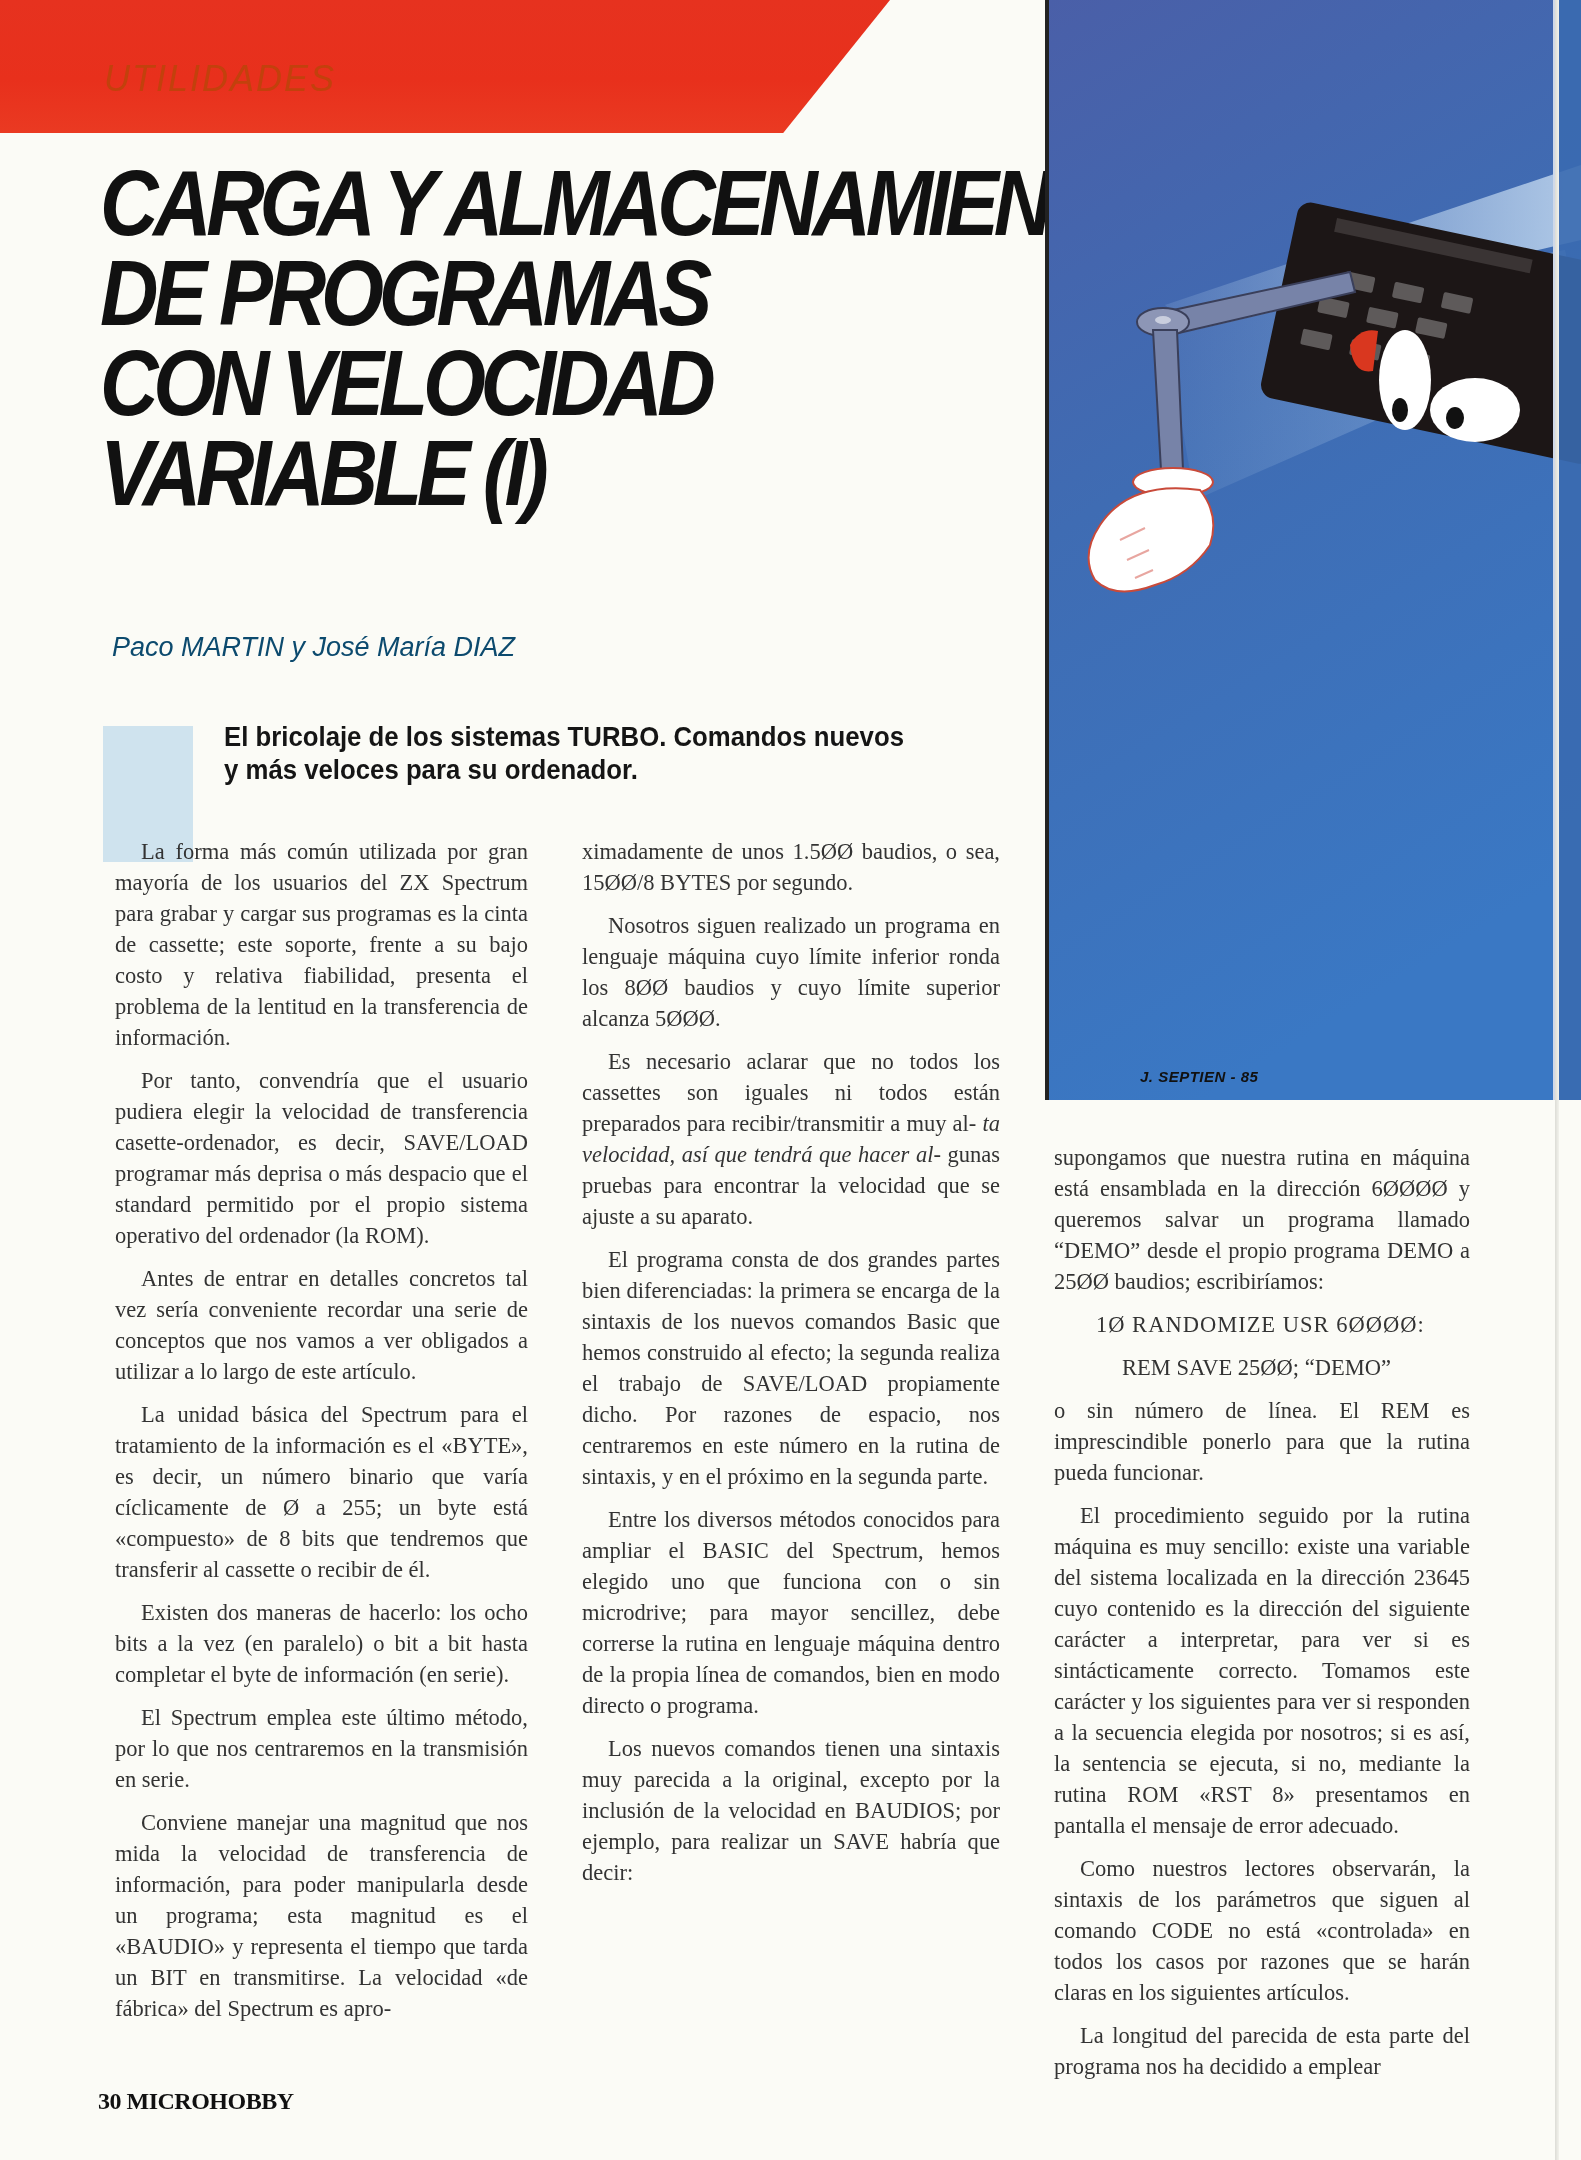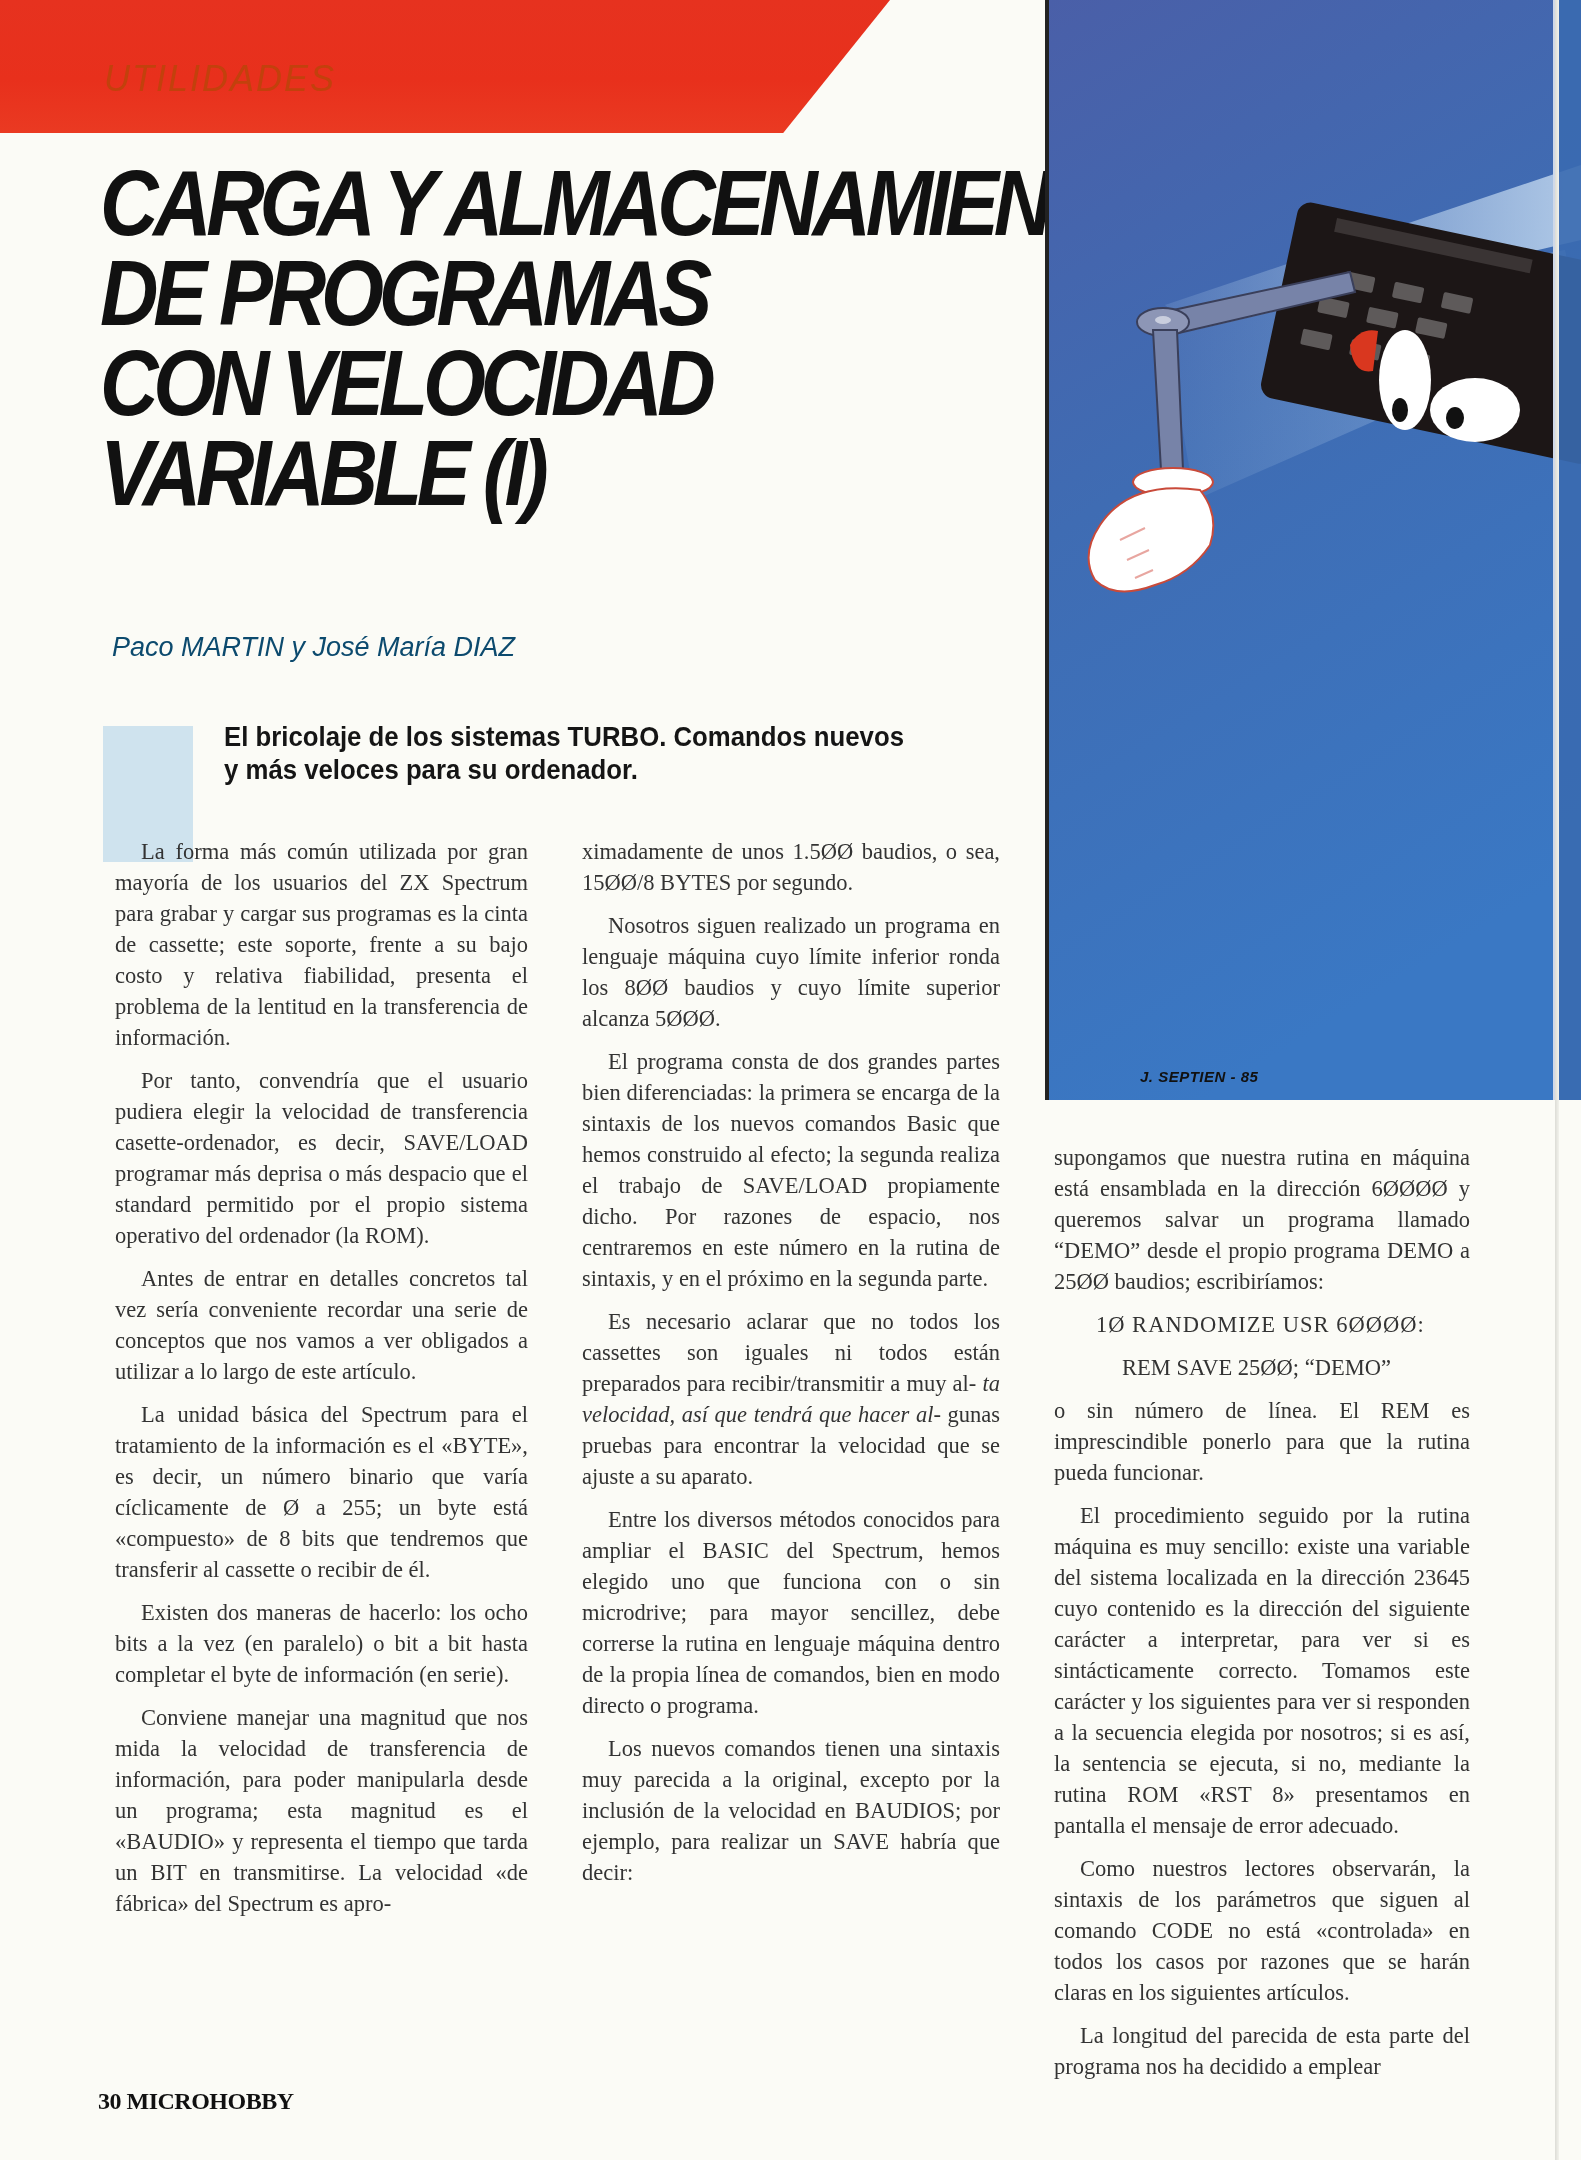--- a/index.html
+++ b/index.html
@@ -93,28 +93,29 @@
 <div class="deck-box"></div>
 <div class="deck">El bricolaje de los sistemas TURBO. Comandos nuevos
 y más veloces para su ordenador.</div>
 
 <div class="col col1">
   <p>La forma más común utilizada por gran mayoría de los usuarios del ZX Spectrum para grabar y cargar sus programas es la cinta de cassette; este soporte, frente a su bajo costo y relativa fiabilidad, presenta el problema de la lentitud en la transferencia de información.</p>
   <p>Por tanto, convendría que el usuario pudiera elegir la velocidad de transferencia casette-ordenador, es decir, SAVE/LOAD programar más deprisa o más despacio que el standard permitido por el propio sistema operativo del ordenador (la ROM).</p>
   <p>Antes de entrar en detalles concretos tal vez sería conveniente recordar una serie de conceptos que nos vamos a ver obligados a utilizar a lo largo de este artículo.</p>
   <p>La unidad básica del Spectrum para el tratamiento de la información es el «BYTE», es decir, un número binario que varía cíclicamente de Ø a 255; un byte está «compuesto» de 8 bits que tendremos que transferir al cassette o recibir de él.</p>
   <p>Existen dos maneras de hacerlo: los ocho bits a la vez (en paralelo) o bit a bit hasta completar el byte de información (en serie).</p>
+  <p>El Spectrum emplea este último método, por lo que nos centraremos en la transmisión en serie.</p>
   <p>Conviene manejar una magnitud que nos mida la velocidad de transferencia de información, para poder manipularla desde un programa; esta magnitud es el «BAUDIO» y representa el tiempo que tarda un BIT en transmitirse. La velocidad «de fábrica» del Spectrum es apro-</p>
 </div>
 
 <div class="col col2">
   <p class="noindent">ximadamente de unos 1.5ØØ baudios, o sea, 15ØØ/8 BYTES por segundo.</p>
   <p>Nosotros siguen realizado un programa en lenguaje máquina cuyo límite inferior ronda los 8ØØ baudios y cuyo límite superior alcanza 5ØØØ.</p>
+  <p><span>Es necesario aclarar que no todos los cassettes son iguales ni todos están preparados para recibir/transmitir a muy al-</span> <em>ta velocidad, así que tendrá que hacer al-</em> <span>gunas pruebas para encontrar la velocidad que se ajuste a su aparato.</span></p>
   <p>El programa consta de dos grandes partes bien diferenciadas: la primera se encarga de la sintaxis de los nuevos comandos Basic que hemos construido al efecto; la segunda realiza el trabajo de SAVE/LOAD propiamente dicho. Por razones de espacio, nos centraremos en este número en la rutina de sintaxis, y en el próximo en la segunda parte.</p>
-  <p><span>Es necesario aclarar que no todos los cassettes son iguales ni todos están preparados para recibir/transmitir a muy al-</span> <em>ta velocidad, así que tendrá que hacer al-</em> <span>gunas pruebas para encontrar la velocidad que se ajuste a su aparato.</span></p>
   <p>Entre los diversos métodos conocidos para ampliar el BASIC del Spectrum, hemos elegido uno que funciona con o sin microdrive; para mayor sencillez, debe correrse la rutina en lenguaje máquina dentro de la propia línea de comandos, bien en modo directo o programa.</p>
   <p>Los nuevos comandos tienen una sintaxis muy parecida a la original, excepto por la inclusión de la velocidad en BAUDIOS; por ejemplo, para realizar un SAVE habría que decir:</p>
 </div>
 
 <div class="illustration">
   <svg width="536" height="1100" viewBox="0 0 536 1100">
     <defs>
       <linearGradient id="sky" x1="0" y1="0" x2="0.3" y2="1">
         <stop offset="0" stop-color="#4a5fa8"></stop>
         <stop offset="0.45" stop-color="#3f6cb3"></stop>

